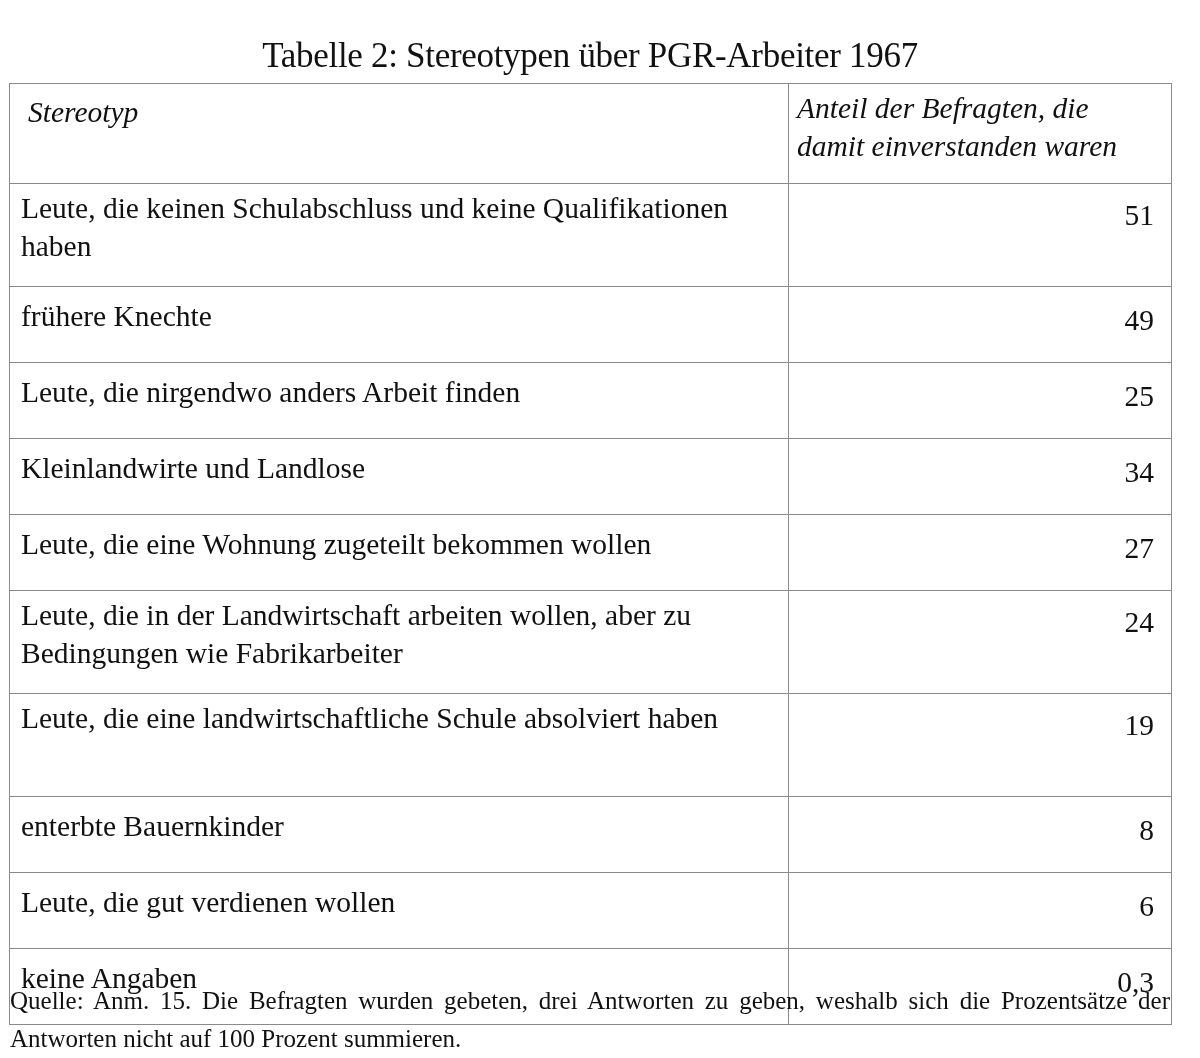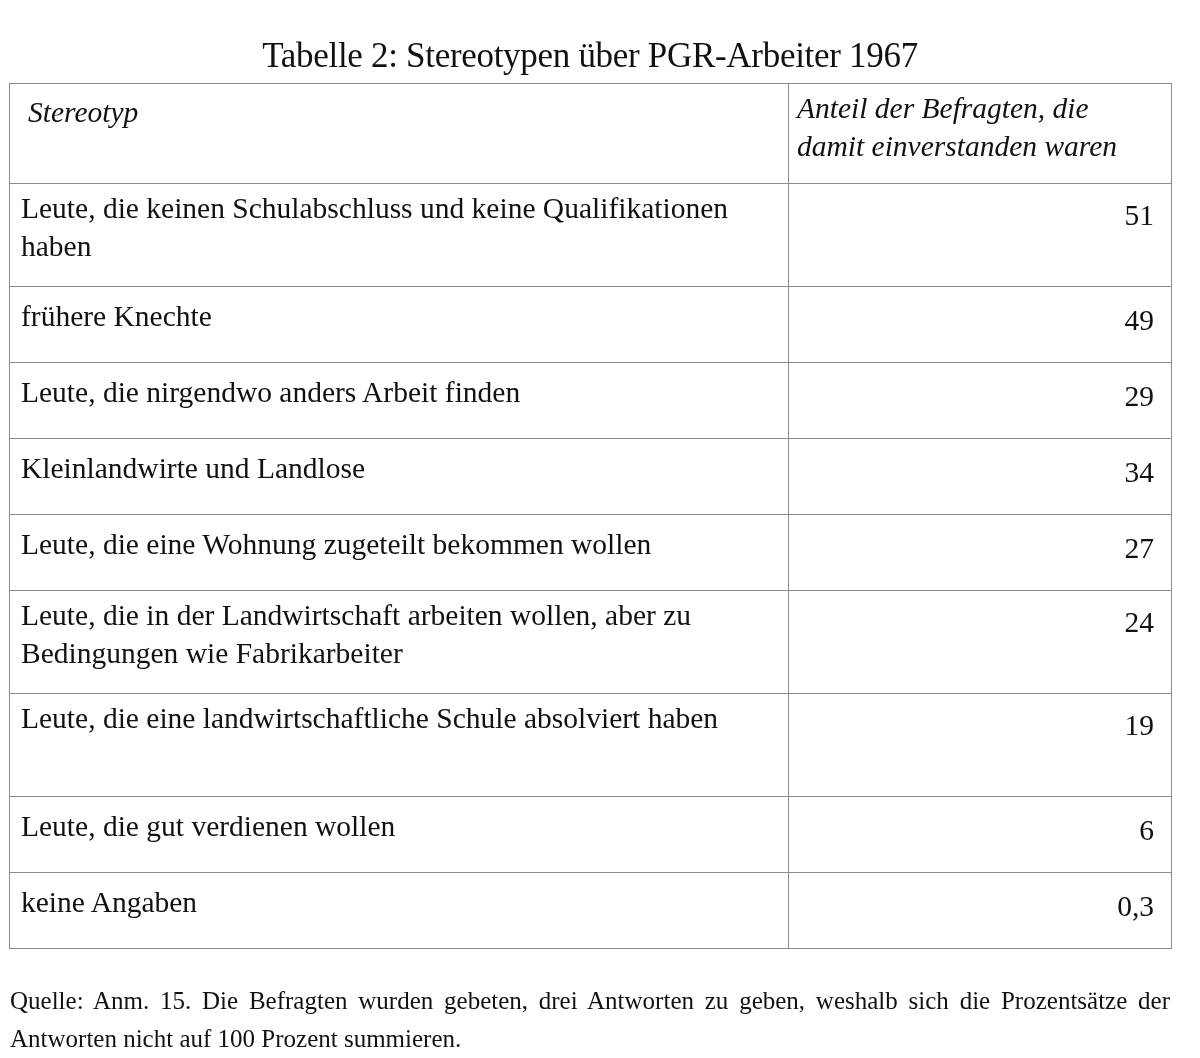--- a/index.html
+++ b/index.html
@@ -56,39 +56,43 @@
   <tr class="r2">
     <td>Leute, die keinen Schulabschluss und keine Qualifikationen haben</td>
     <td class="num">51</td>
   </tr>
   <tr class="r1">
     <td>frühere Knechte</td>
     <td class="num">49</td>
   </tr>
   <tr class="r1">
     <td>Leute, die nirgendwo anders Arbeit finden</td>
-    <td class="num">29</td>
+    <td class="num">25</td>
   </tr>
   <tr class="r1">
     <td>Kleinlandwirte und Landlose</td>
     <td class="num">34</td>
   </tr>
   <tr class="r1">
     <td>Leute, die eine Wohnung zugeteilt bekommen wollen</td>
     <td class="num">27</td>
   </tr>
   <tr class="r2">
     <td>Leute, die in der Landwirtschaft arbeiten wollen, aber zu Bedingungen wie Fabrikarbeiter</td>
     <td class="num">24</td>
   </tr>
   <tr class="r2">
     <td>Leute, die eine landwirtschaftliche Schule absolviert haben</td>
     <td class="num">19</td>
   </tr>
   <tr class="r1">
+    <td>enterbte Bauernkinder</td>
+    <td class="num">8</td>
+  </tr>
+  <tr class="r1">
     <td>Leute, die gut verdienen wollen</td>
     <td class="num">6</td>
   </tr>
   <tr class="r1">
     <td>keine Angaben</td>
     <td class="num">0,3</td>
   </tr>
 </tbody>
   </table>
 

